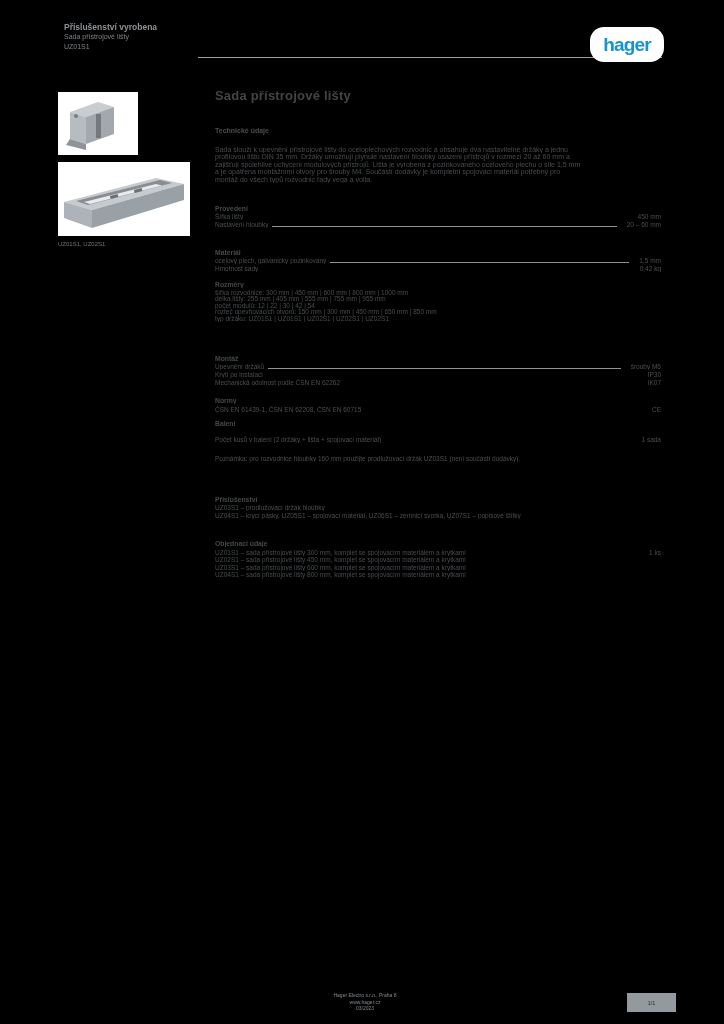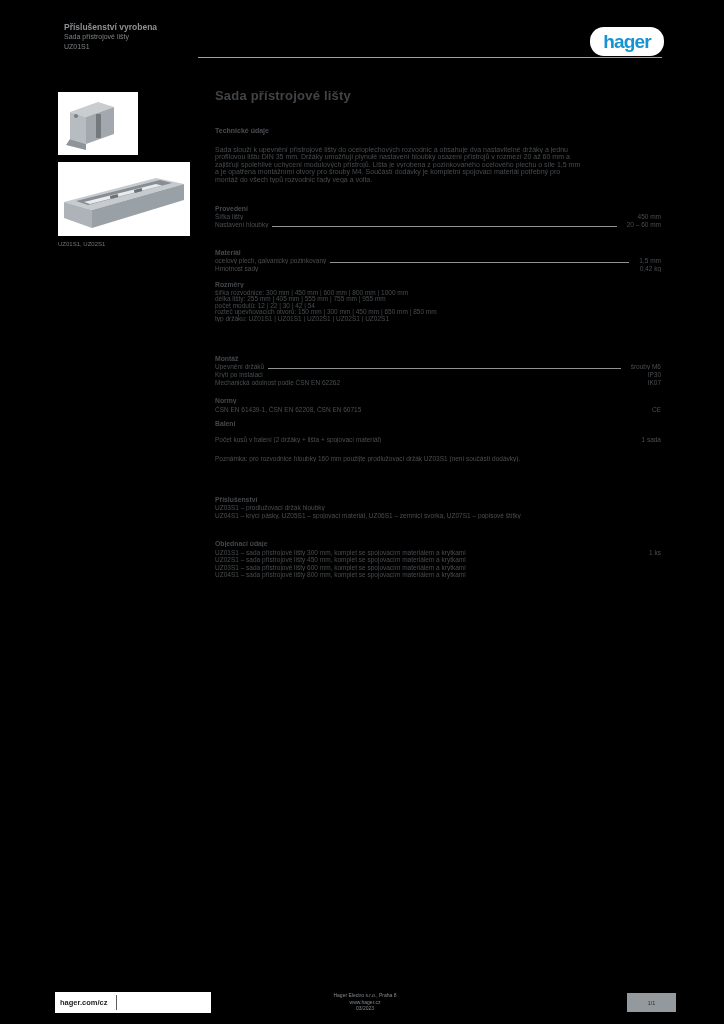--- a/index.html
+++ b/index.html
@@ -3,21 +3,21 @@
 <meta charset="utf-8">
 <style>
   html,body{margin:0;padding:0;background:#000;}
   #canvas{position:relative;width:724px;height:1024px;background:#000;overflow:hidden;
           font-family:"Liberation Sans","DejaVu Sans",sans-serif;}
 
   
   .hdr-block{position:absolute;left:64px;top:22px;color:#7e8286;font-size:7px;line-height:10px;}
   .hdr-line1{font-size:8.5px;font-weight:bold;color:#8d9195;}
   .rule{position:absolute;left:198px;top:57px;width:464px;height:1px;background:#9ba1a5;}
-  .logo{position:absolute;left:590px;top:27px;width:74px;height:29px;background:#fff;
+  .logo{position:absolute;left:590px;top:27px;width:74px;height:35px;background:#fff;
         border-radius:14px;display:flex;align-items:center;justify-content:center;}
   .logo span{color:#1593d2;font-weight:bold;font-size:19px;letter-spacing:-0.8px;}
 
   
   .img-box{position:absolute;background:#fff;}
   #img1{left:58px;top:92px;width:80px;height:63px;}
   #img2{left:58px;top:162px;width:132px;height:74px;}
   .caption{position:absolute;left:58px;top:241px;font-size:6px;color:#6f7478;}
 
   
@@ -185,24 +185,20 @@
   <div class="ord">
     <div class="r9">
       <span>UZ01S1 – sada přístrojové lišty 300 mm, komplet se spojovacím materiálem a krytkami</span>
       <span class="val">1 ks</span>
     </div>
     <div class="r9">UZ02S1 – sada přístrojové lišty 450 mm, komplet se spojovacím materiálem a krytkami</div>
     <div class="r9">UZ03S1 – sada přístrojové lišty 600 mm, komplet se spojovacím materiálem a krytkami</div>
     <div class="r9">UZ04S1 – sada přístrojové lišty 800 mm, komplet se spojovacím materiálem a krytkami</div>
   </div>
 
-  <div class="f-left">
-    <span class="site">hager.com/cz</span>
-    <span class="divider"></span>
-  </div>
   <div class="f-center">
     <div>Hager Electro s.r.o., Praha 8</div>
     <div>www.hager.cz</div>
     <div>03/2023</div>
   </div>
   <div class="f-right">
     <span>1/1</span>
   </div>
 
 </div>

